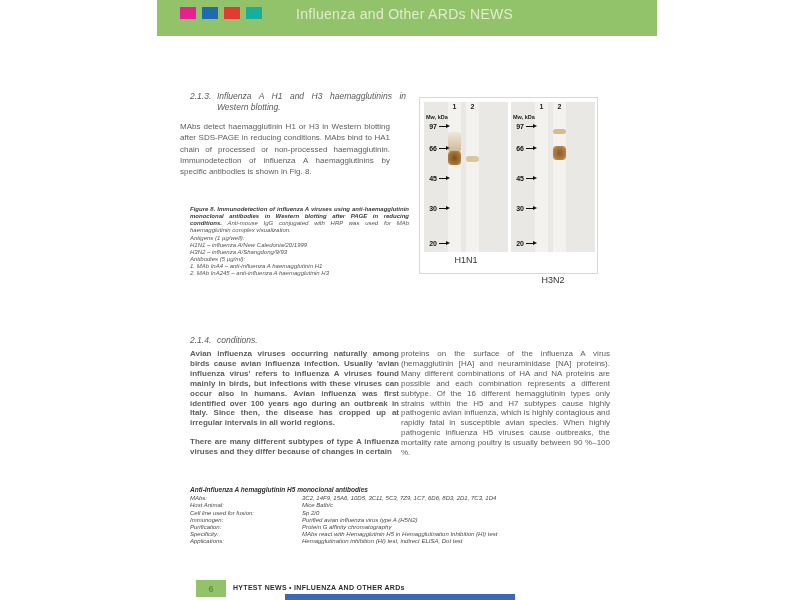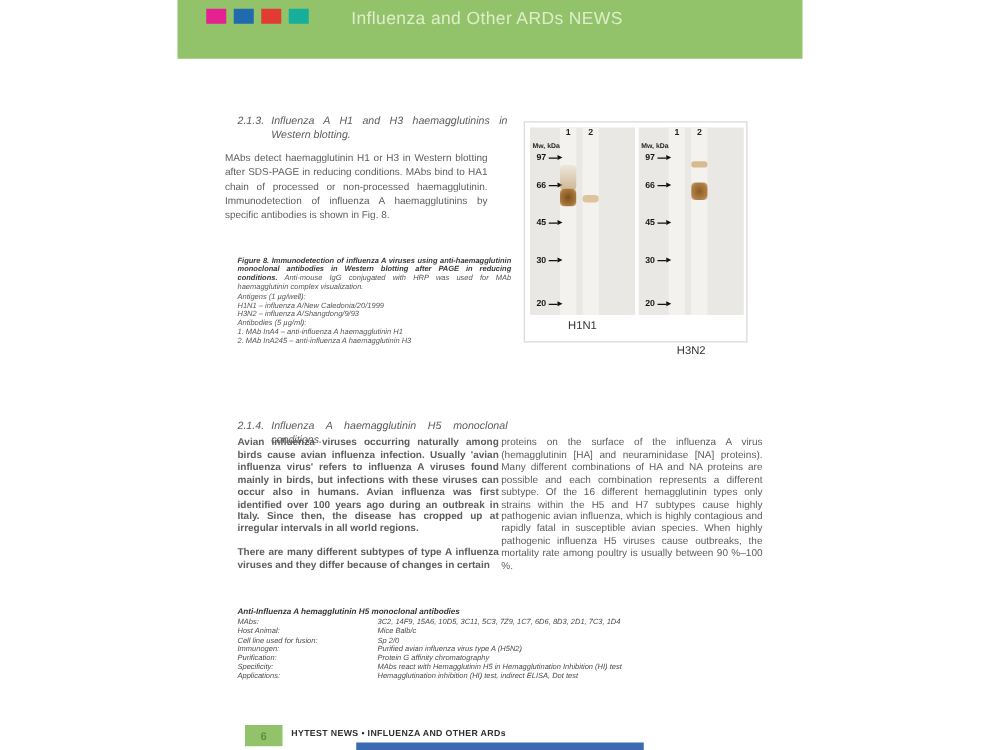--- a/index.html
+++ b/index.html
@@ -1,20 +1,20 @@
 <!DOCTYPE html>
 <html><head>
 <meta charset="utf-8">
 <style>
   html,body{margin:0;padding:0;background:#ffffff;}
   body{font-family:"Liberation Sans", sans-serif;color:#555;}
   #page{position:relative;width:800px;height:600px;background:#ffffff;overflow:hidden;}
 
   
-  .hdr{position:absolute;left:142px;top:0;width:500px;height:47px;background:#92C36A;}
+  .hdr{position:absolute;left:157px;top:0;width:500px;height:36px;background:#92C36A;}
   .squares{position:absolute;left:23px;top:7px;display:flex;gap:6px;}
   .sq{width:16px;height:12px;}
   .hdr-title{position:absolute;left:139px;top:6px;font-size:14px;color:#E0EDCB;letter-spacing:.3px;}
 
   
   .sec-head{position:absolute;width:216px;font-style:italic;font-size:8.5px;line-height:11px;color:#5a5a5a;display:flex;}
   .sec-num{flex:0 0 27px;}
   .sec-title{flex:1;}
   .sec-l1{display:block;text-align:justify;text-align-last:justify;}
   .sec-l2{display:block;}
@@ -162,21 +162,20 @@
       <div class="band strong2"></div>
     </div>
 
     <div class="pan-lab left">H1N1</div>
     <div class="pan-lab right">H3N2</div>
   </div>
 
   <div class="sec-head" style="left:190px;top:315px;margin-top:20px;">
     <span class="sec-num">2.1.4.</span>
     <span class="sec-title">
-      <span class="sec-l1">Influenza A haemagglutinin H5 monoclonal</span>
       <span class="sec-l2">conditions.</span>
     </span>
   </div>
 
   <div class="col leftc">
     <p>Avian influenza viruses occurring naturally among birds cause avian influenza infection. Usually 'avian influenza virus' refers to influenza A viruses found mainly in birds, but infections with these viruses can occur also in humans. Avian influenza was first identified over 100 years ago during an outbreak in Italy. Since then, the disease has cropped up at irregular intervals in all world regions.</p>
     <p>There are many different subtypes of type A influenza viruses and they differ because of changes in certain</p>
   </div>
   <div class="col rightc">
     <p>proteins on the surface of the influenza A virus (hemagglutinin [HA] and neuraminidase [NA] proteins). Many different combinations of HA and NA proteins are possible and each combination represents a different subtype. Of the 16 different hemagglutinin types only strains within the H5 and H7 subtypes cause highly pathogenic avian influenza, which is highly contagious and rapidly fatal in susceptible avian species. When highly pathogenic influenza H5 viruses cause outbreaks, the mortality rate among poultry is usually between 90 %–100 %.</p>

